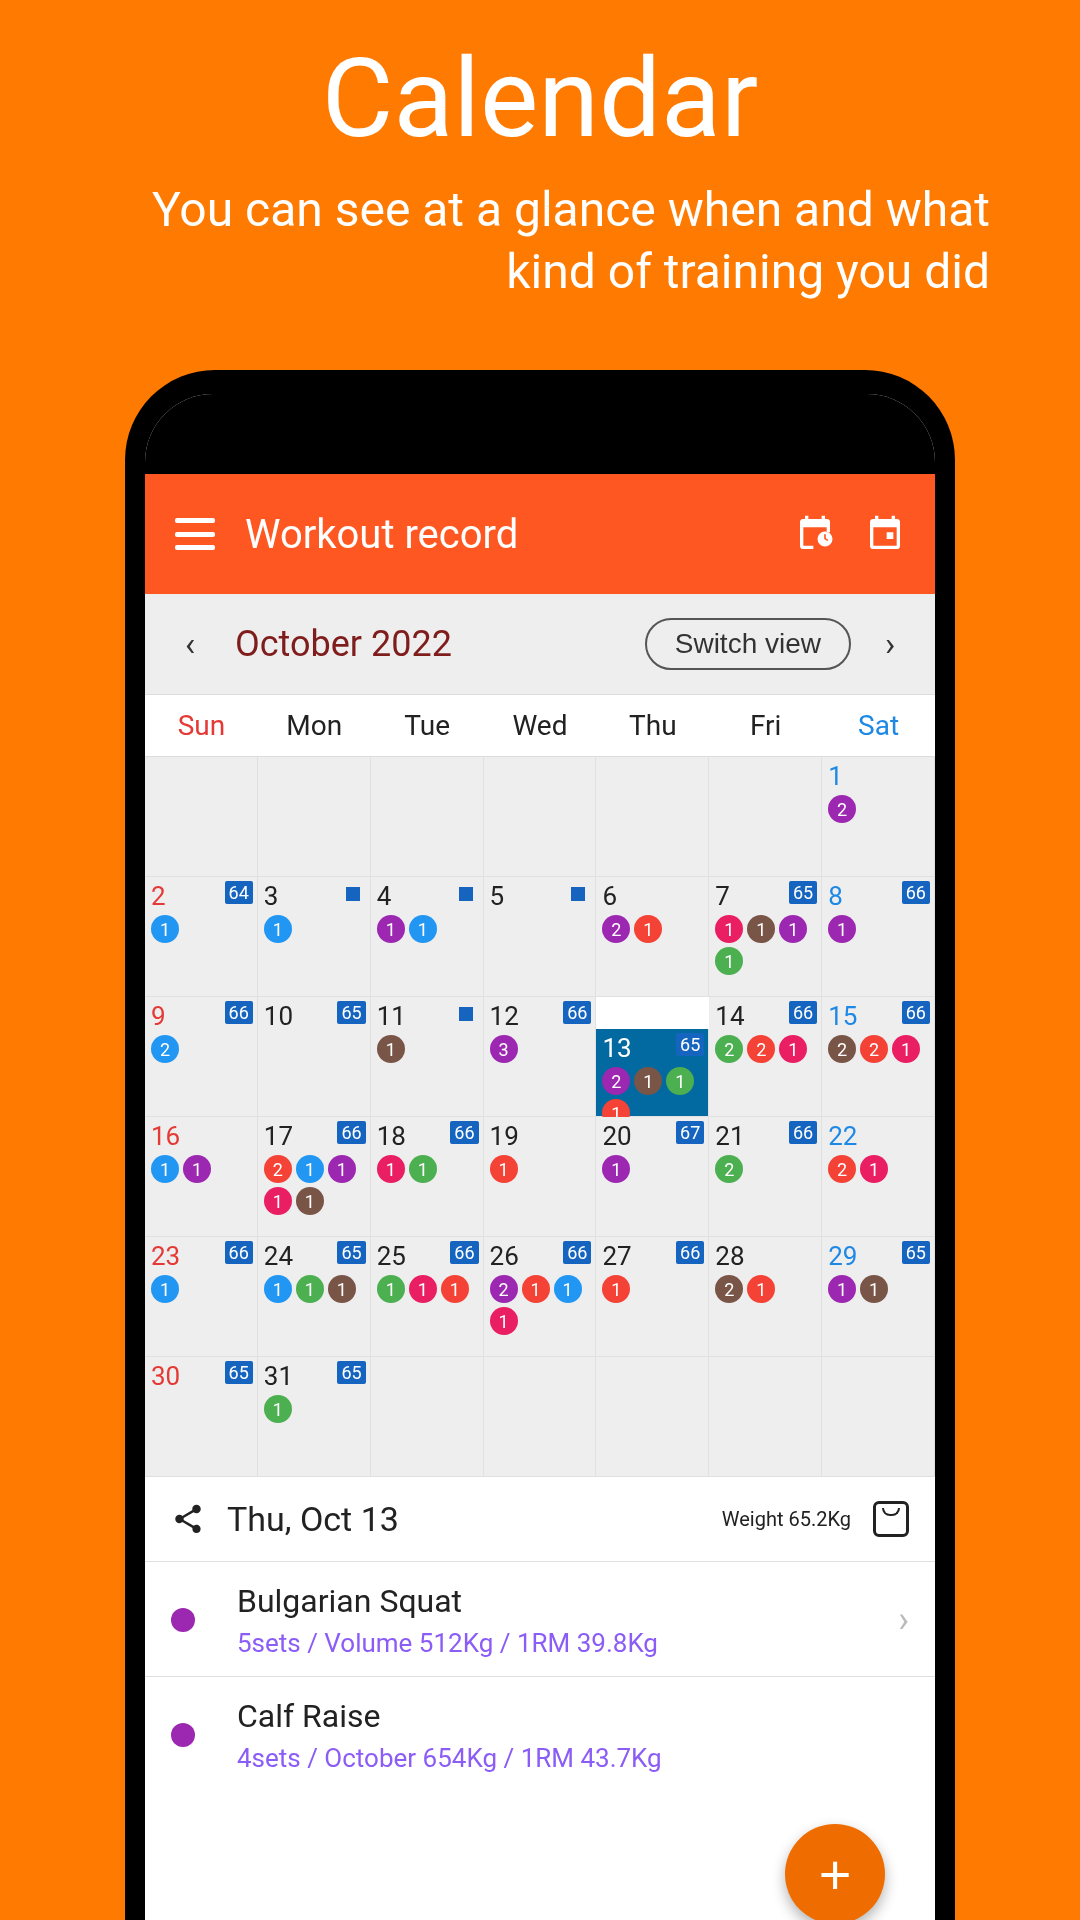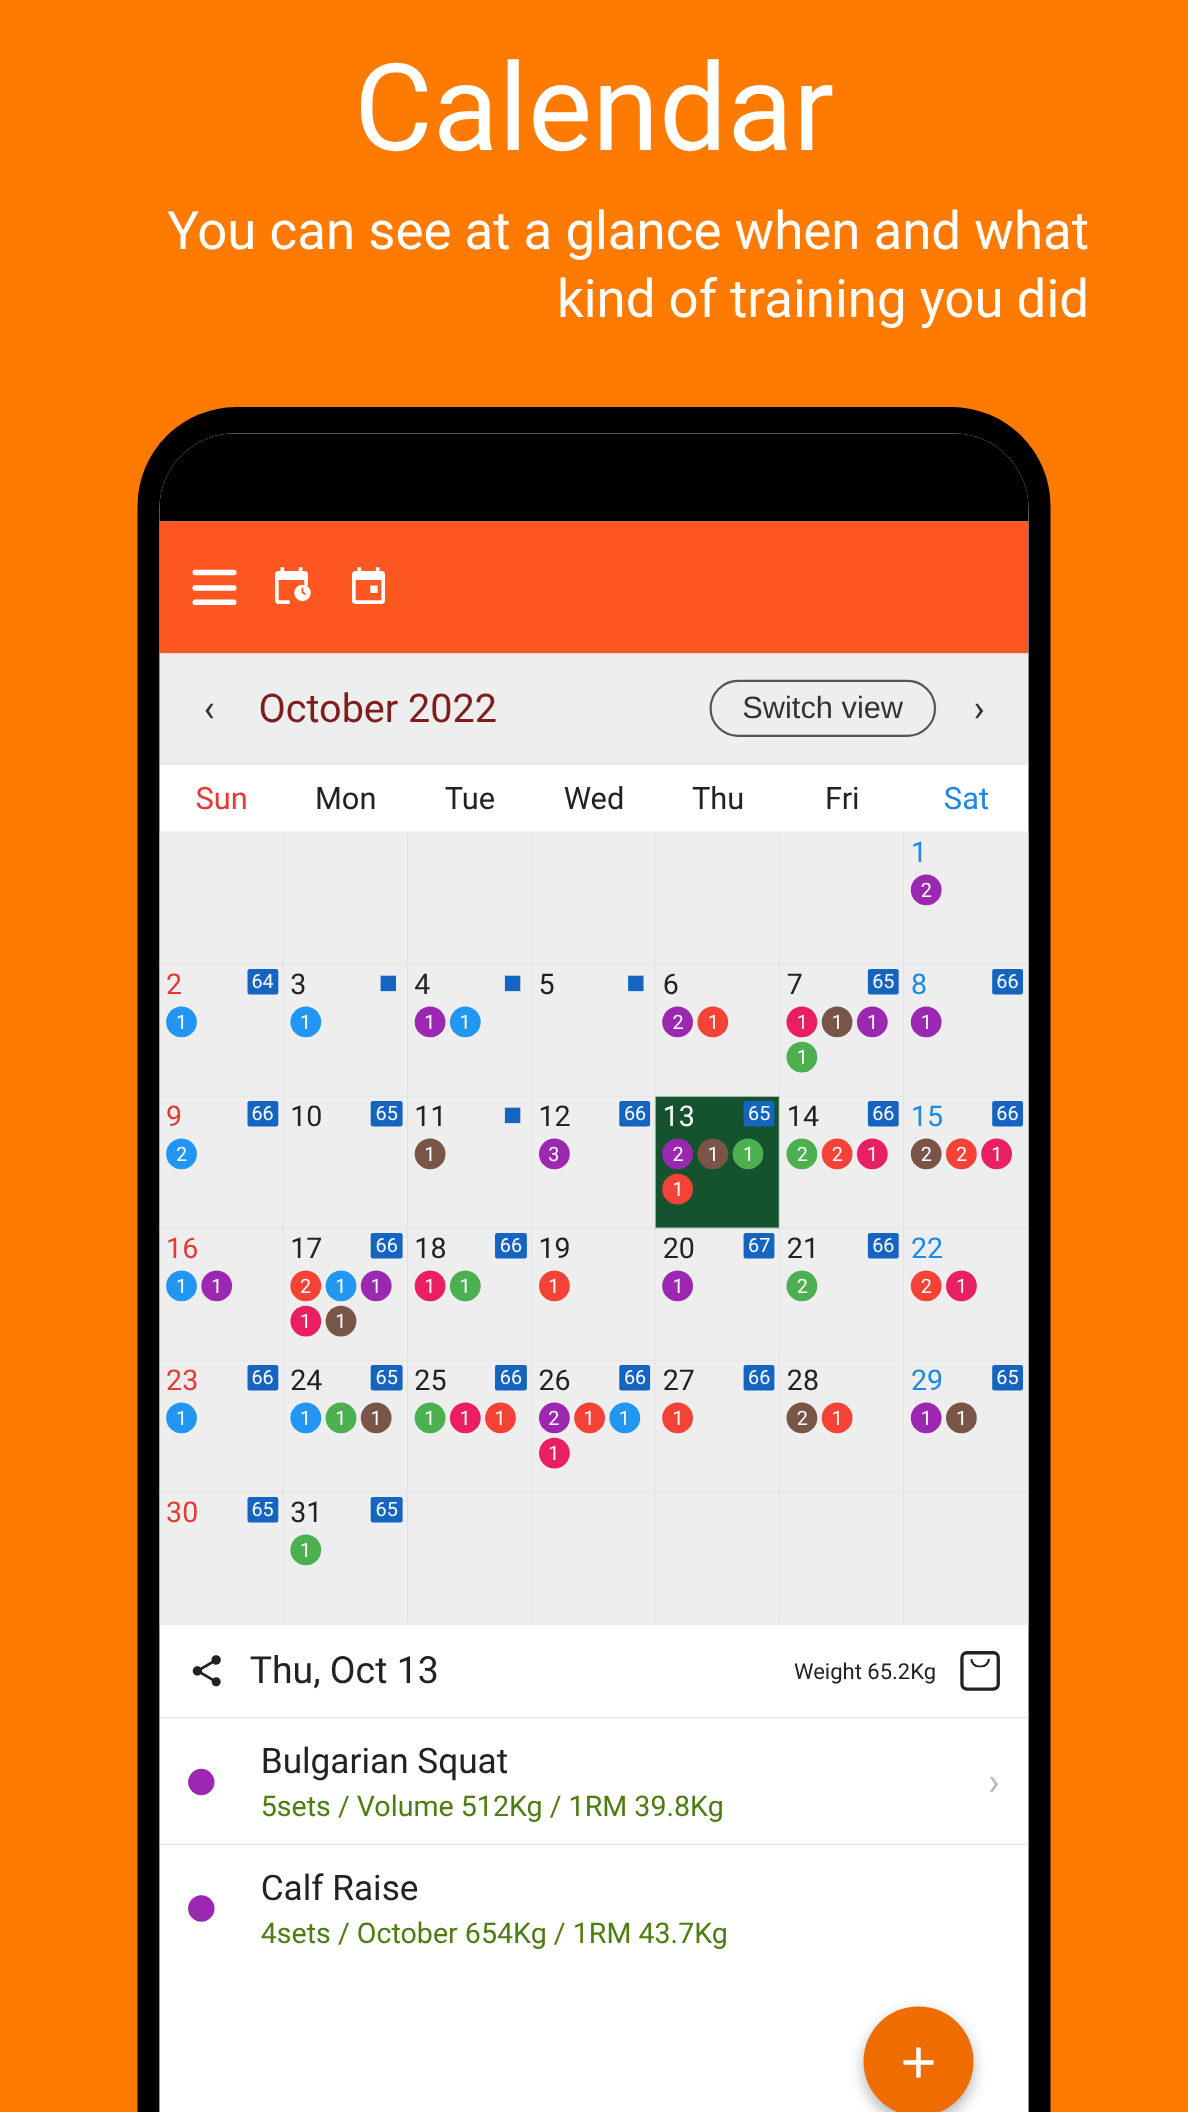--- a/index.html
+++ b/index.html
@@ -99,21 +99,21 @@
 .cell {
   border-right:1px solid #e0e0e0;
   border-bottom:1px solid #e0e0e0;
   position:relative;
   padding:4px 6px;
   background:#eeeeee;
 }
 .cell .daynum { font-size:26px; color:#222; }
 .cell.sun .daynum { color:#e53935; }
 .cell.sat .daynum { color:#1e88e5; }
-.cell.selected { background:#14532d; }
+.cell.selected { background:#0369a1;margin-top:32px; }
 .cell.selected .daynum { color:#fff; }
 .badge {
   position:absolute; top:4px; right:4px;
   background:#1565c0; color:#fff;
   font-size:18px; padding:1px 4px; border-radius:2px;
   min-width:26px; text-align:center;
 }
 .sq { position:absolute; top:10px; right:10px; width:14px; height:14px; background:#1565c0; }
 .dots { display:flex; flex-wrap:wrap; gap:4px; margin-top:4px; }
 .dot {
@@ -132,21 +132,21 @@
 .scale-icon { width:36px; height:36px; border:3px solid #222; border-radius:6px; position:relative; }
 .scale-icon::after { content:""; position:absolute; top:4px; left:50%; transform:translateX(-50%); width:14px; height:6px; border:2px solid #222; border-radius:0 0 8px 8px; border-top:none; }
 .exercise-row {
   border-top:1px solid #e0e0e0;
   padding:20px 26px 18px;
   display:flex; align-items:center; gap:18px;
 }
 .ex-dot { width:24px; height:24px; border-radius:50%; }
 .ex-body { flex:1;margin-left:24px; }
 .ex-name { font-size:32px; color:#222; }
-.ex-meta { font-size:26px; color:#4d7c0f; margin-top:8px; }
+.ex-meta { font-size:26px; color:#8b5cf6; margin-top:8px; }
 .ex-chev { color:#bbb; font-size:36px; }
 .fab {
   position:absolute; right:50px; bottom:46px;
   width:100px; height:100px; border-radius:50%;
   background:#ef6c00; color:#fff; font-size:56px;
   display:flex; align-items:center; justify-content:center;
   box-shadow:0 6px 14px rgba(0,0,0,.3);
   border:none;
 }
 </style>
@@ -159,20 +159,21 @@
 <div class="phone-frame">
   <div class="phone-screen">
     <div class="status-bar"></div>
 
     <div class="app-bar">
       <div class="hamburger">
           <span></span>
           <span></span>
           <span></span>
         </div>
+      <div class="app-title">Workout record</div>
       <div class="appbar-icon">
         <svg viewBox="0 0 24 24" class="icon-svg">
             <path d="M19 3h-1V1h-2v2H8V1H6v2H5a2 2 0 0 0-2 2v14a2 2 0 0 0 2 2h6v-2H5V8h14v3h2V5a2 2 0 0 0-2-2zm-1 16.5a4.5 4.5 0 1 1 0-9 4.5 4.5 0 0 1 0 9zM18 12a.5.5 0 0 0-.5.5V15l2 1.2.5-.8-1.5-.9V12.5A.5.5 0 0 0 18 12z"></path>
           </svg>
       </div>
       <div class="appbar-icon">
         <svg viewBox="0 0 24 24" class="icon-svg">
             <path d="M19 3h-1V1h-2v2H8V1H6v2H5a2 2 0 0 0-2 2v14a2 2 0 0 0 2 2h14a2 2 0 0 0 2-2V5a2 2 0 0 0-2-2zm0 16H5V8h14v11zM13 11h4v4h-4z"></path>
           </svg>
       </div>

